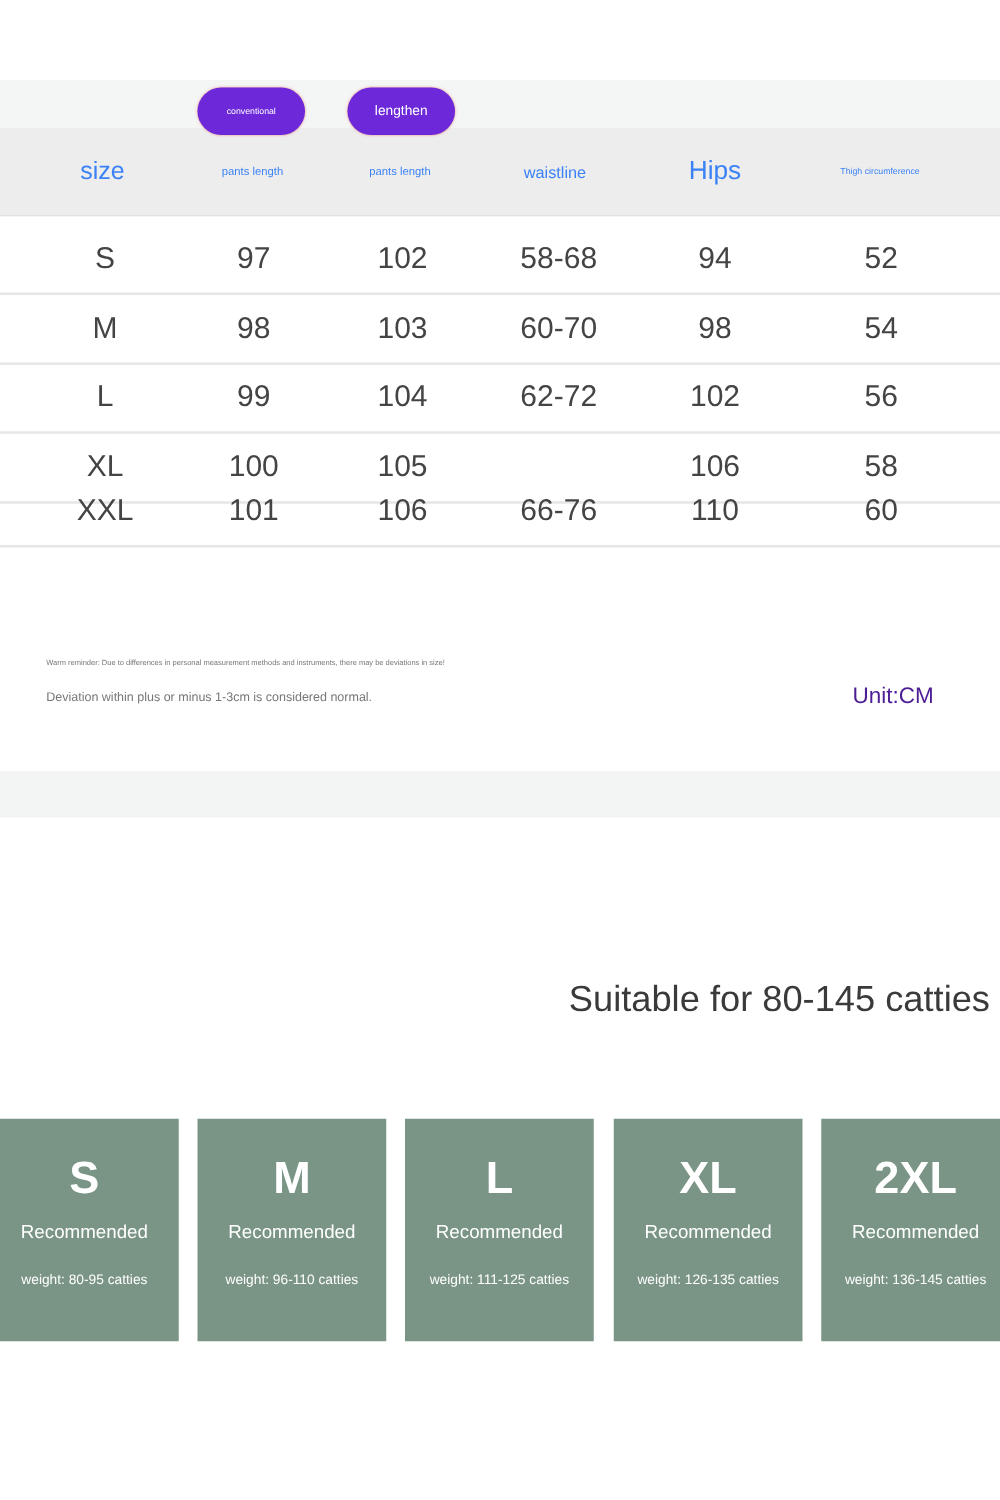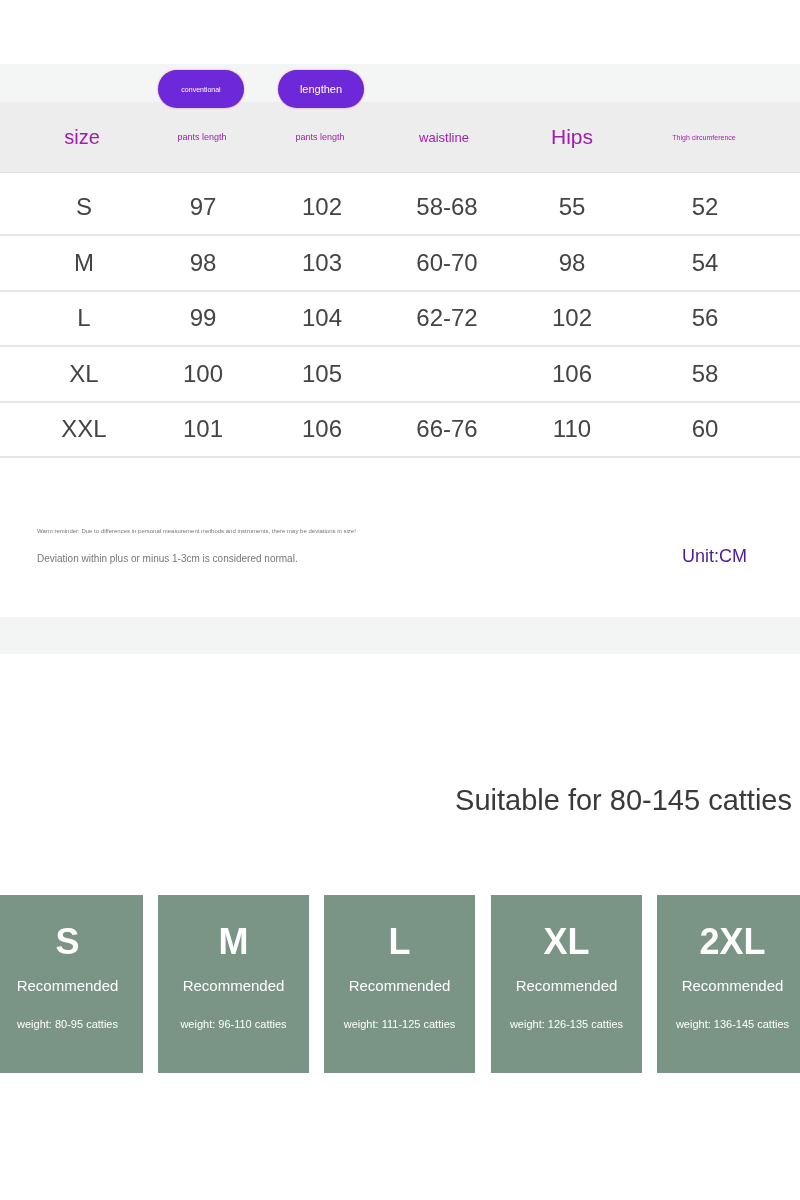--- a/index.html
+++ b/index.html
@@ -15,21 +15,21 @@
     border-bottom: 1px solid #e2e2e2;
   }
   .pill {
     position: absolute; top: 70px; height: 38px; border-radius: 19px; background: #6d28d9;
     color: #fff; display: flex; align-items: center; justify-content: center;
     box-shadow: 0 0 2px rgba(220,20,20,0.5);
   }
   .pill-conventional { left: 158px; width: 86px; font-size: 7px; }
   .pill-lengthen { left: 278px; width: 86px; font-size: 11px; }
 
-  .hcell { position: absolute; top: 102px; height: 70px; display: flex; align-items: center; justify-content: center; color: #a21caf; }
+  .hcell { position: absolute; top: 102px; height: 70px; display: flex; align-items: center; justify-content: center; color: #3b82f6; }
   .h-size { left: 32px; width: 100px; font-size: 20px; }
   .h-pl1 { left: 152px; width: 100px; font-size: 9px; }
   .h-pl2 { left: 270px; width: 100px; font-size: 9px; }
   .h-waist { left: 394px; width: 100px; font-size: 13px; }
   .h-hips { left: 522px; width: 100px; font-size: 21px; }
   .h-thigh { left: 652px; width: 104px; font-size: 7px; }
 
   .row { position: absolute; left: 0; width: 800px; height: 55px; border-bottom: 2px solid #e6e6e6; }
   .cell { position: absolute; top: 0; height: 55px; display: flex; align-items: center; justify-content: center; font-size: 24px; color: #444; }
   .c0 { left: 34px; width: 100px; }
@@ -69,21 +69,21 @@
 <div class="hcell h-pl2">pants length</div>
 <div class="hcell h-waist">waistline</div>
 <div class="hcell h-hips">Hips</div>
 <div class="hcell h-thigh">Thigh circumference</div>
 
 <div class="row" style="top:179px">
   <div class="cell c0">S</div>
   <div class="cell c1">97</div>
   <div class="cell c2">102</div>
   <div class="cell c3">58-68</div>
-  <div class="cell c4">55</div>
+  <div class="cell c4">94</div>
   <div class="cell c5">52</div>
 </div>
 <div class="row" style="top:235px">
   <div class="cell c0">M</div>
   <div class="cell c1">98</div>
   <div class="cell c2">103</div>
   <div class="cell c3">60-70</div>
   <div class="cell c4">98</div>
   <div class="cell c5">54</div>
 </div>
@@ -95,21 +95,21 @@
   <div class="cell c4">102</div>
   <div class="cell c5">56</div>
 </div>
 <div class="row" style="top:346px">
   <div class="cell c0">XL</div>
   <div class="cell c1">100</div>
   <div class="cell c2">105</div>
   <div class="cell c4">106</div>
   <div class="cell c5">58</div>
 </div>
-<div class="row" style="top:401px">
+<div class="row" style="top:381px">
   <div class="cell c0">XXL</div>
   <div class="cell c1">101</div>
   <div class="cell c2">106</div>
   <div class="cell c3">66-76</div>
   <div class="cell c4">110</div>
   <div class="cell c5">60</div>
 </div>
 
 <div class="reminder">Warm reminder: Due to differences in personal measurement methods and instruments, there may be deviations in size!</div>
 <div class="deviation">Deviation within plus or minus 1-3cm is considered normal.</div>

